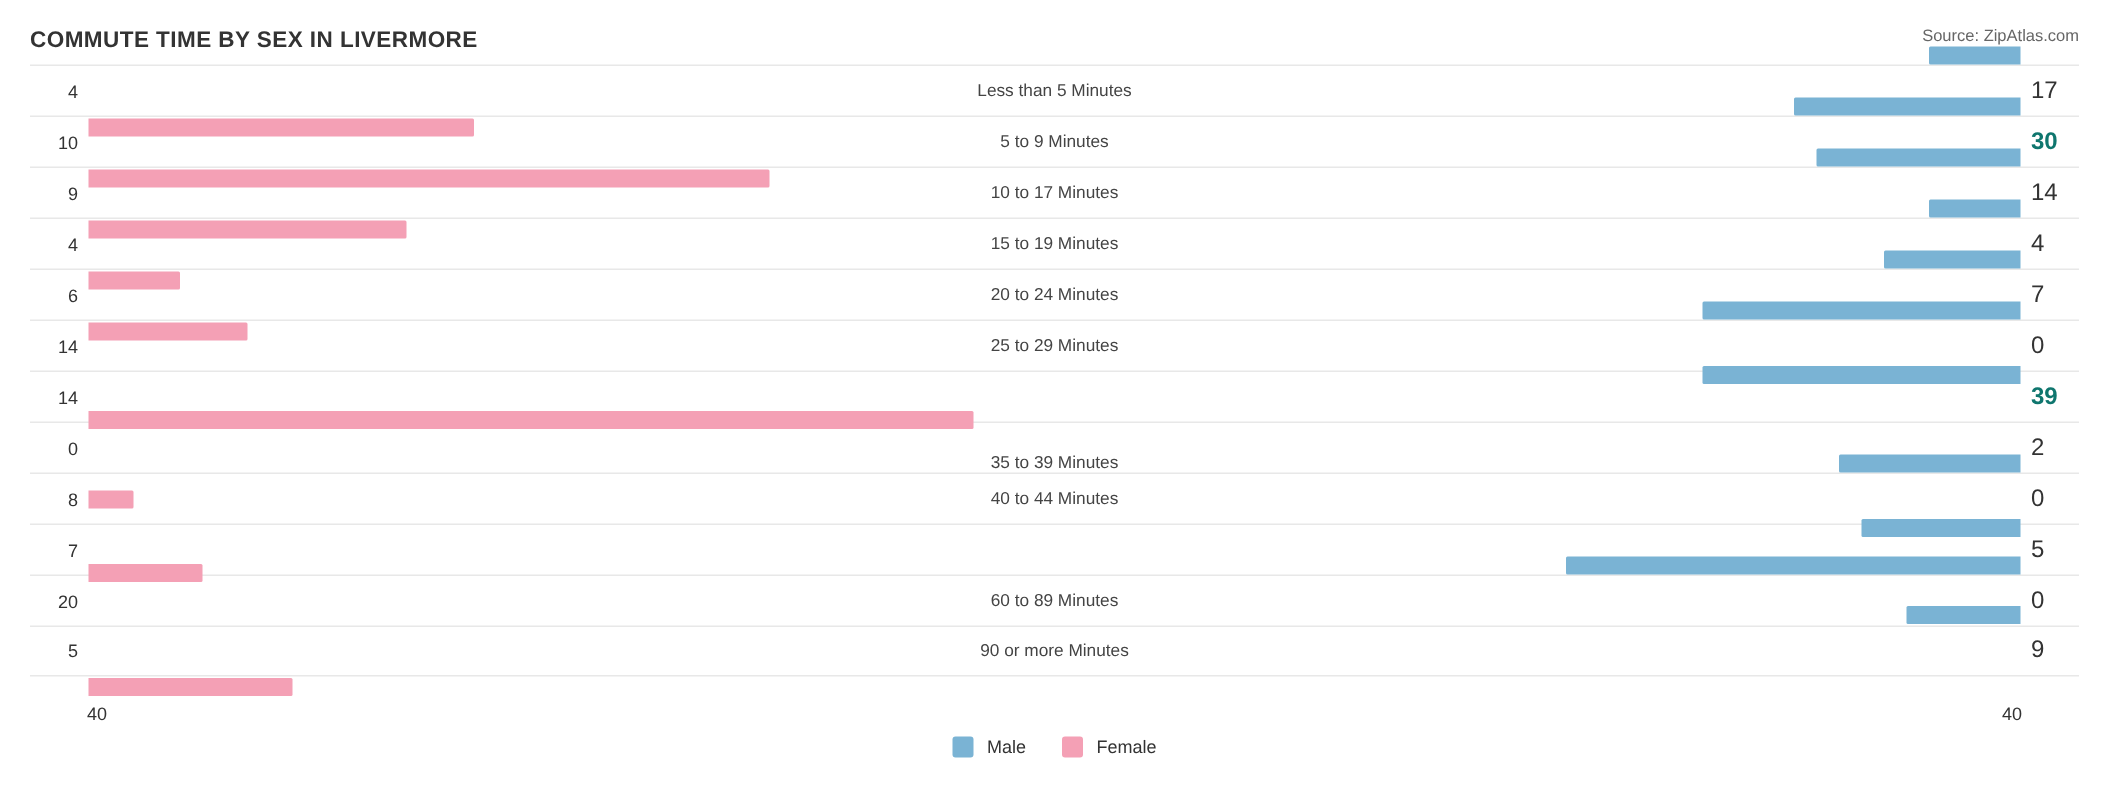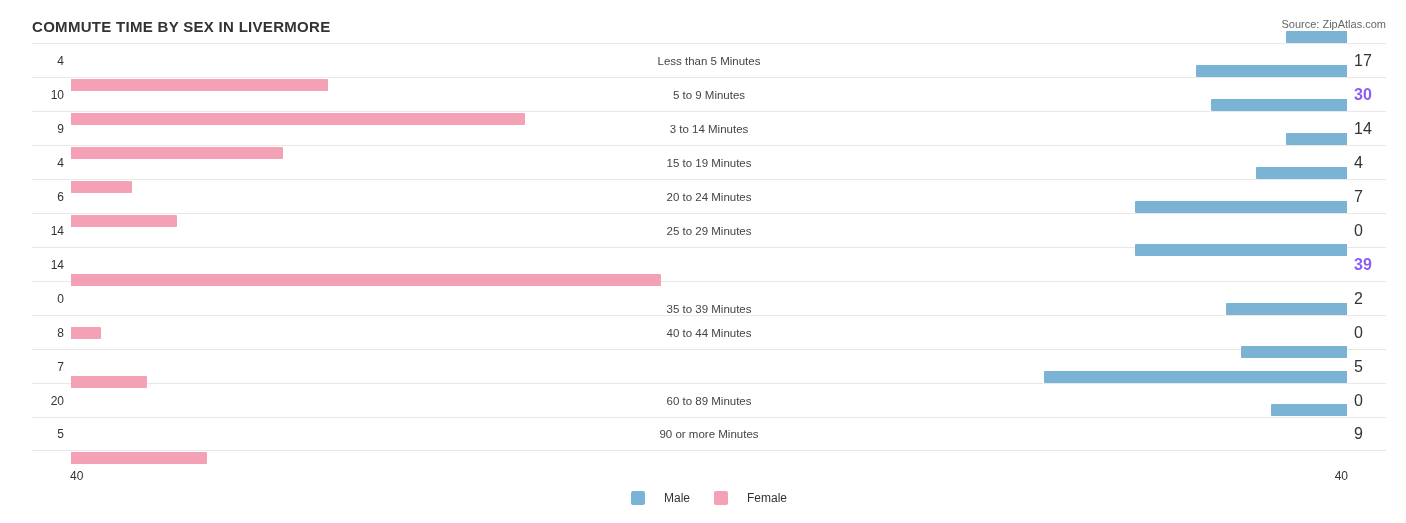--- a/index.html
+++ b/index.html
@@ -6,21 +6,21 @@
     body {
       font-family: Arial, sans-serif;
       background: #fff;
       width: 1406px;
       height: 523px;
       overflow: hidden;
     }
     .chart-container {
       width: 1406px;
       height: 523px;
-      padding: 18px 20px 40px 32px;
+      padding: 18px 20px 40px 20px;
       position: relative;
       background: #fff;
     }
     .chart-title {
       font-size: 15px;
       font-weight: bold;
       color: #333;
       text-transform: uppercase;
       margin-bottom: 8px;
       letter-spacing: 0.3px;
@@ -99,36 +99,36 @@
     }
     .right-val {
       width: 38px;
       text-align: left;
       font-size: 16px;
       color: #333;
       padding-left: 6px;
       flex-shrink: 0;
     }
     .right-val.highlight {
-      color: #8b5cf6;
+      color: #0f766e;
       font-weight: bold;
     }
     .legend {
       display: flex;
       justify-content: center;
       align-items: center;
       gap: 24px;
       margin-top: 8px;
       font-size: 12px;
       color: #333;
     }
     .legend-item {
       display: flex;
       align-items: center;
-      gap: 19px;
+      gap: 9px;
     }
     .legend-box {
       width: 14px;
       height: 14px;
       border-radius: 2px;
     }
     .bottom-labels {
       display: flex;
       justify-content: space-between;
       font-size: 12px;
@@ -175,21 +175,21 @@
       </div>
       <div class="right-val highlight">30</div>
     </div>
       <div class="bar-row">
       <div class="left-val">9</div>
       <div class="bars-center">
         <div class="male-bar-wrap">
           <div class="male-bar" style="width:136px;"></div>
         </div>
         <div style="position:relative; height:14px; width:100%; display:flex; align-items:center; justify-content:center;">
-          <span class="label-text">3 to 14 Minutes</span>
+          <span class="label-text">10 to 17 Minutes</span>
         </div>
         <div class="female-bar-wrap">
           <div class="female-bar" style="width:212px;"></div>
         </div>
       </div>
       <div class="right-val">14</div>
     </div>
       <div class="bar-row">
       <div class="left-val">4</div>
       <div class="bars-center">

